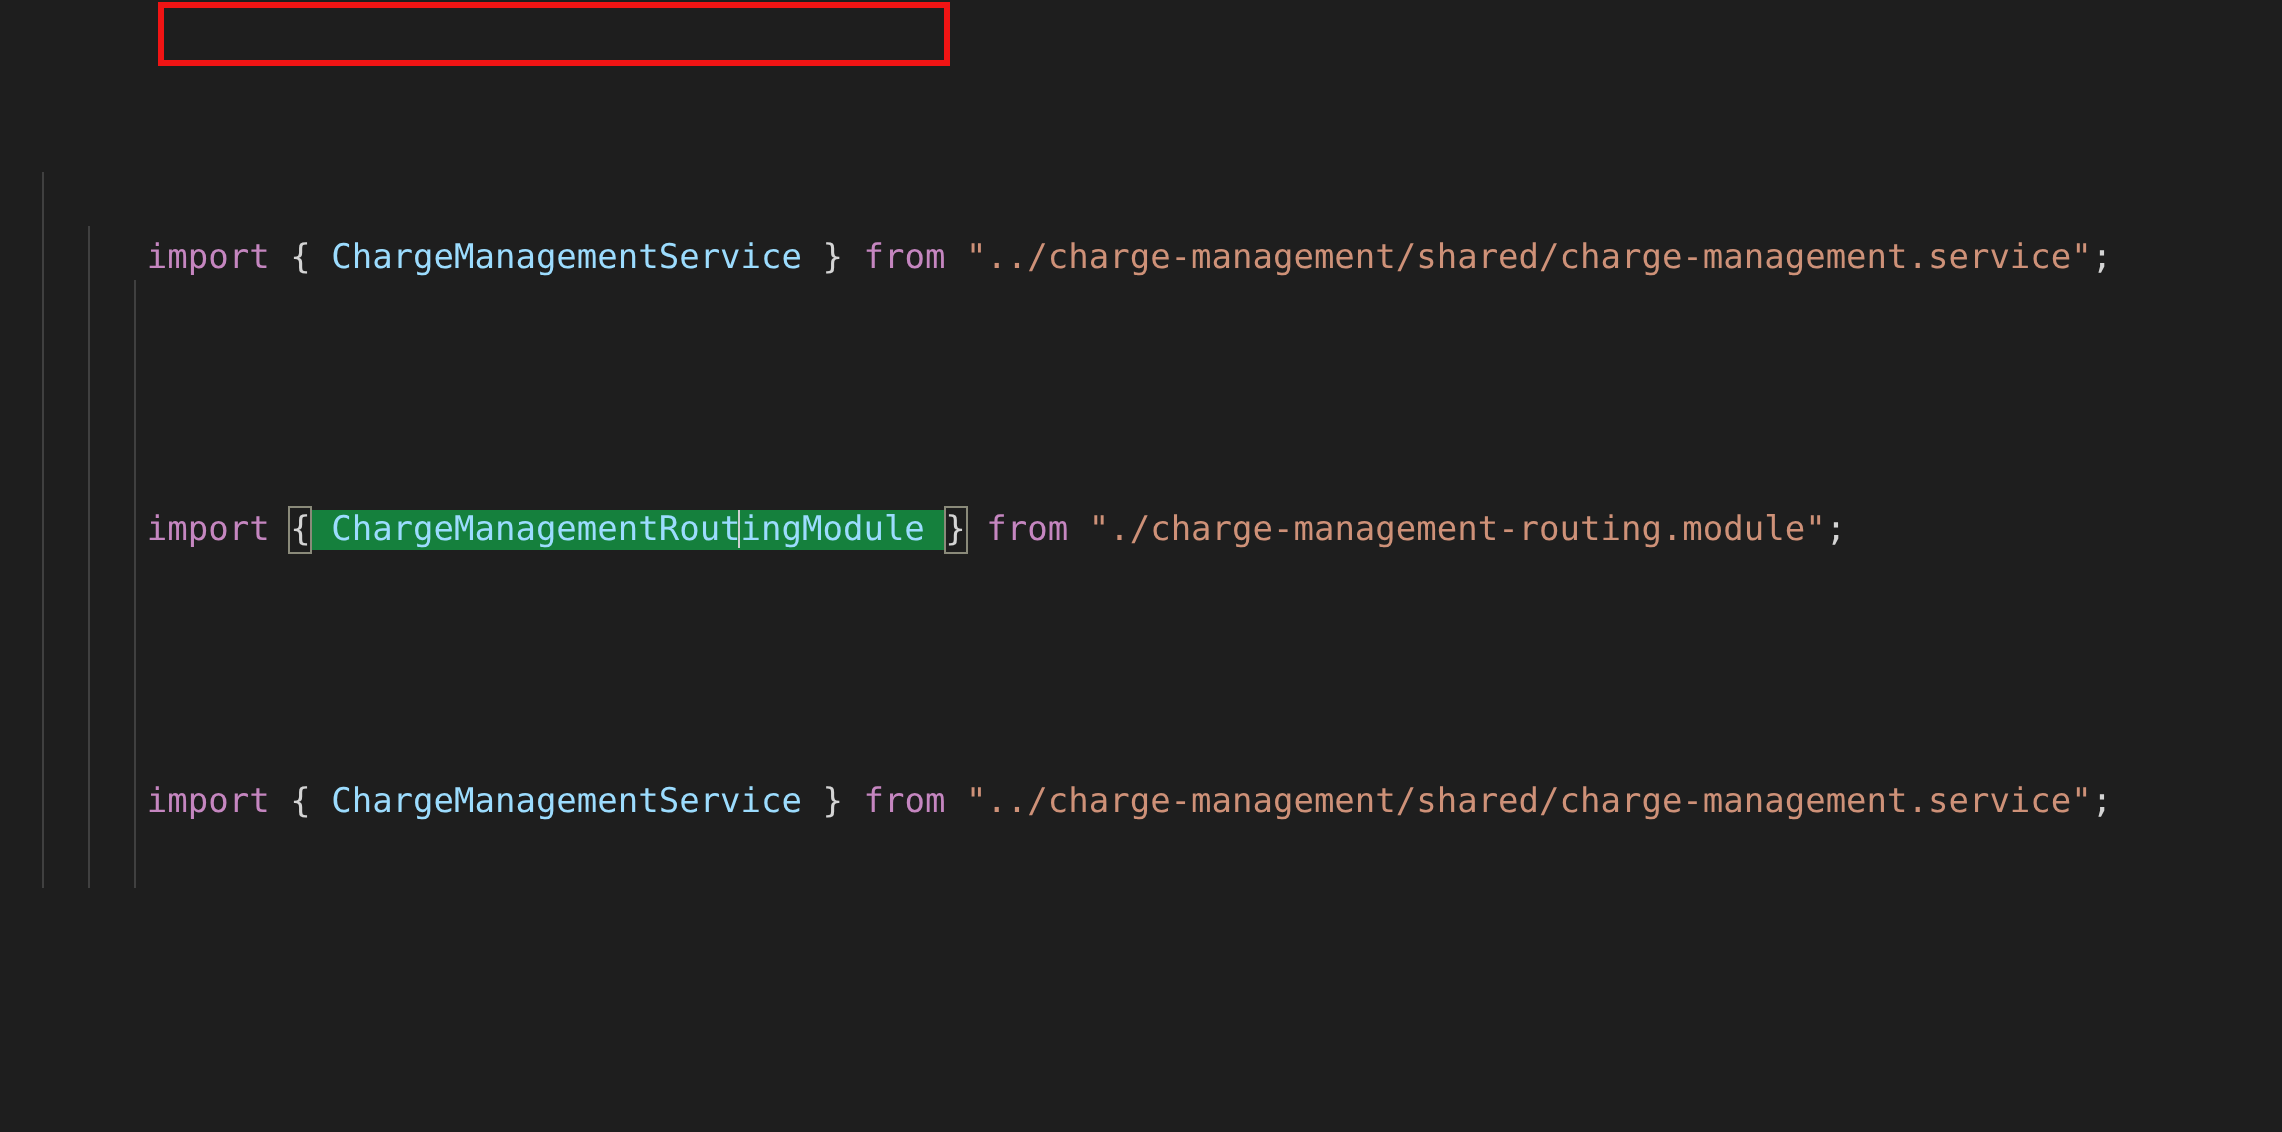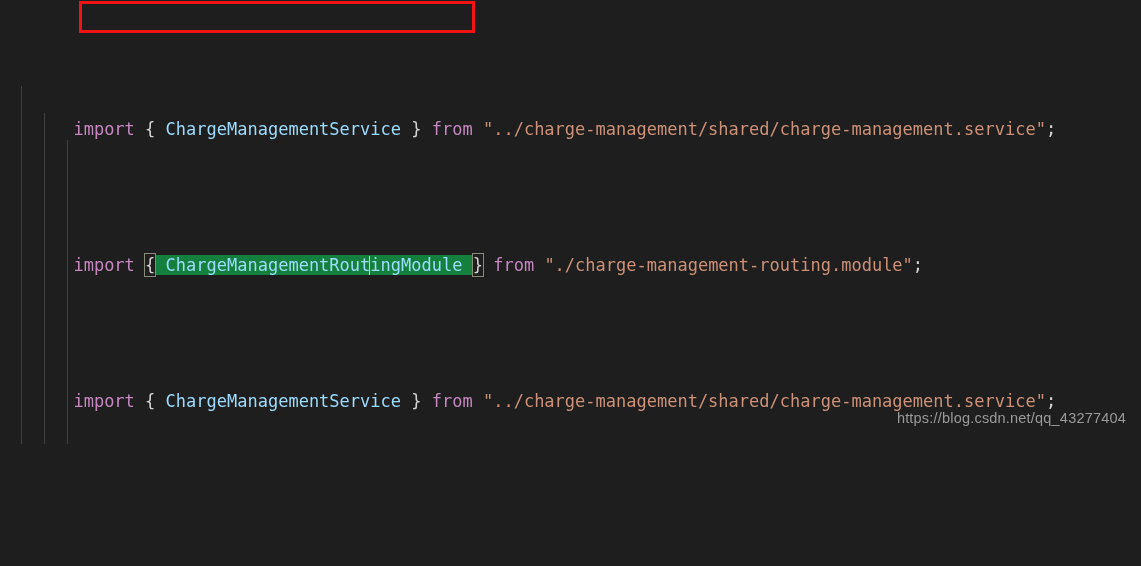--- a/index.html
+++ b/index.html
@@ -152,15 +152,14 @@
     
 
   </div>
 
   <div id="caret-stub-top"></div>
   <div id="caret-stub"></div>
 
   <div class="redbox" id="redbox-top"></div>
   <div class="redbox" id="redbox-bottom"></div>
 
-  <div id="watermark">https://blog.csdn.net/qq_43277404</div>
 
 </div>
 
 </body></html>

